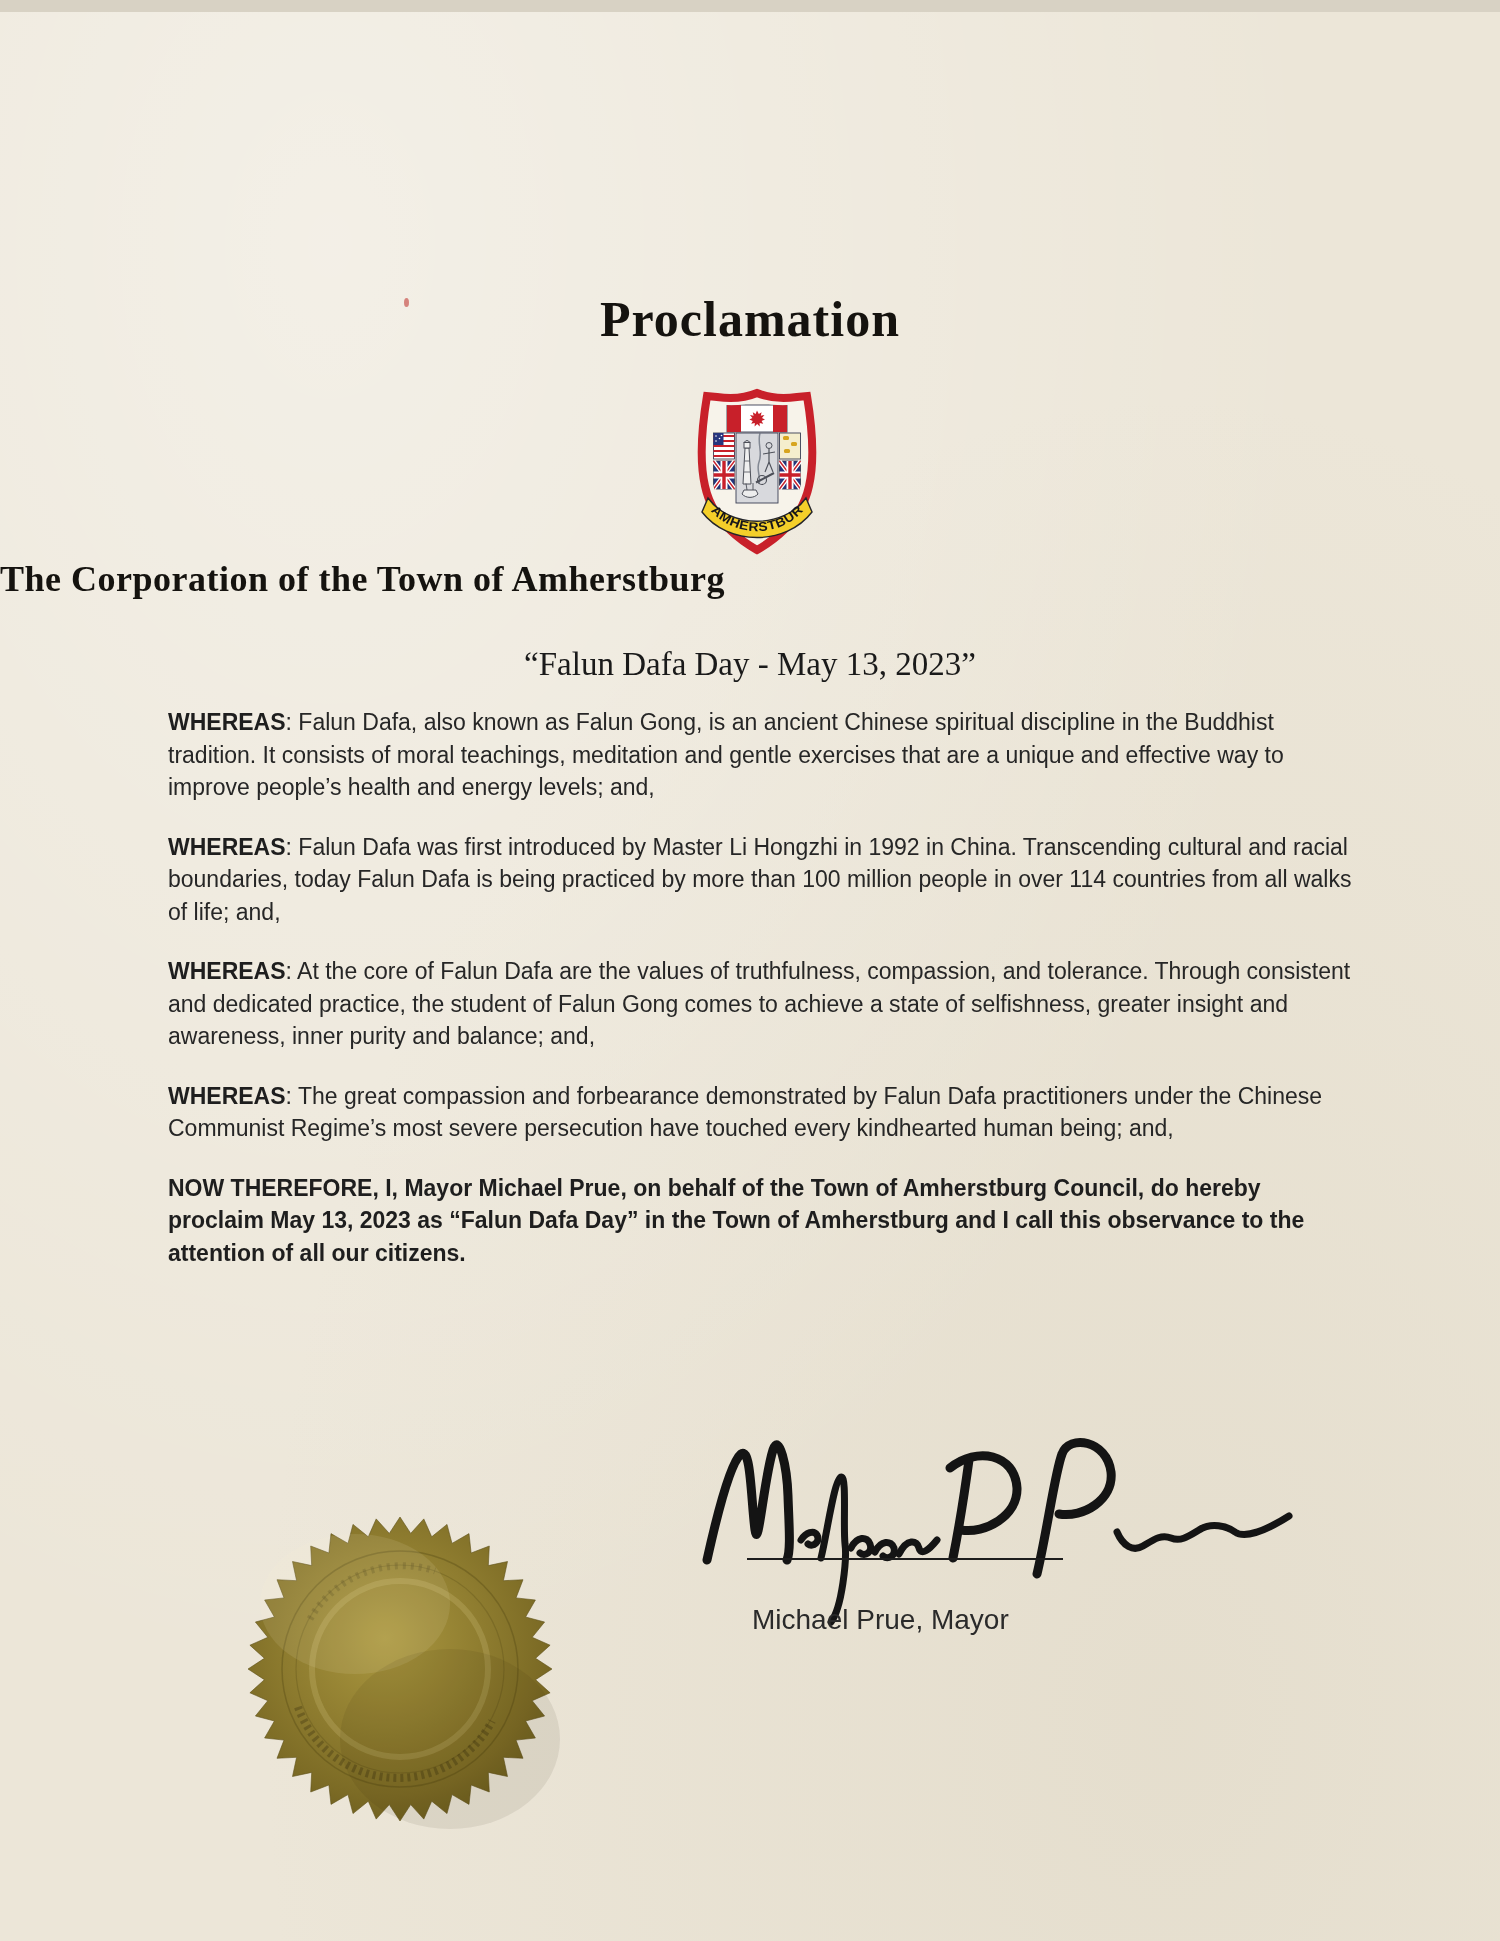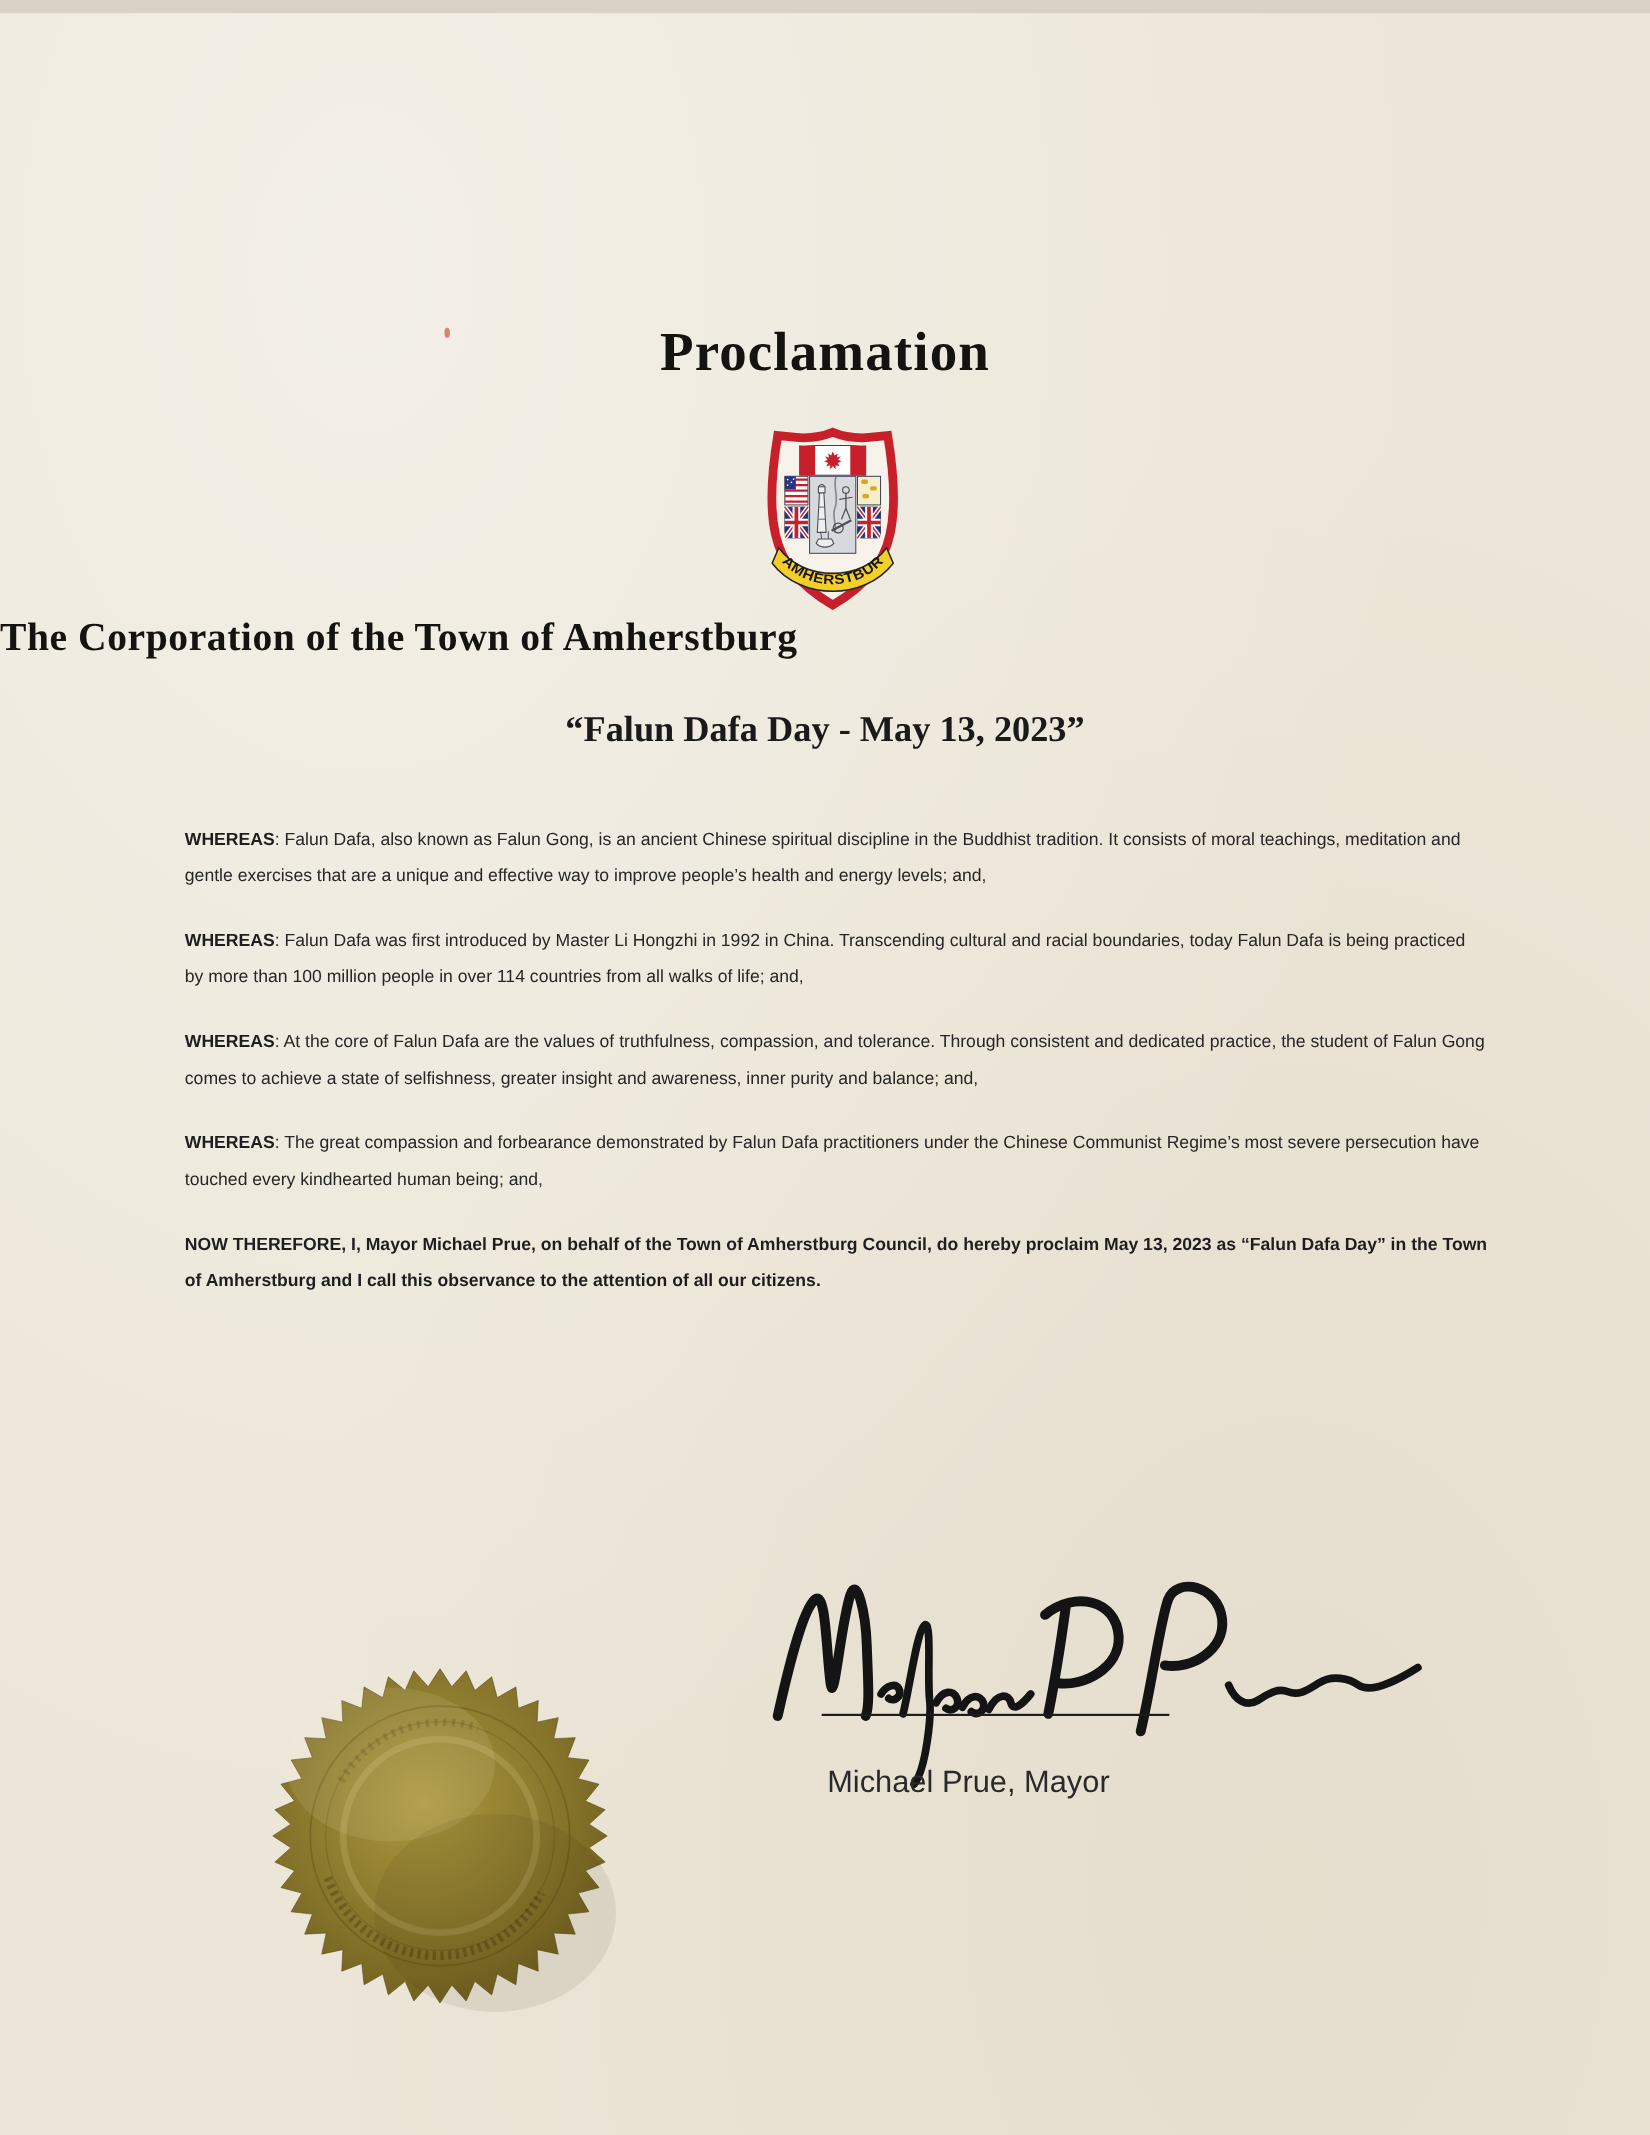--- a/index.html
+++ b/index.html
@@ -25,25 +25,25 @@
   .org{
     position:absolute;top:546px;left:0;width:100%;margin:0;
     text-align:left;
     font-family:"Liberation Serif", serif;
     font-weight:bold;font-size:36px;letter-spacing:.5px;color:#15130f;
   }
   .subject{
     position:absolute;top:634px;left:0;width:100%;margin:0;
     text-align:center;
     font-family:"Liberation Serif", serif;
-    font-weight:bold;font-size:33px;color:#1a1a1a;
+    font-weight:normal;font-size:33px;color:#1a1a1a;
   }
   .body-text{
-    position:absolute;left:168px;top:736px;width:1184px;
-    font-size:16px;line-height:32.5px;
+    position:absolute;left:168px;top:694px;width:1184px;
+    font-size:23px;line-height:32.5px;
   }
   .body-text p{margin:0 0 27px 0;}
   .body-text strong{font-weight:bold;color:#1e1e1e;}
   .now-text{font-weight:bold;color:#1e1e1e;}
   sup{font-size:.62em;line-height:0;vertical-align:super;}
   .sig-svg{position:absolute;left:655px;top:1420px;width:660px;height:200px;}
   .sig-underline{position:absolute;left:747px;top:1546px;width:316px;height:2px;background:#1d1d1d;}
   .typed-name{position:absolute;left:752px;top:1592px;font-size:28px;color:#2a2a2a;}
   .seal-wrap{position:absolute;left:240px;top:1497px;width:320px;height:320px;}
   .red-speck{position:absolute;left:404px;top:286px;width:5px;height:9px;border-radius:50%;

